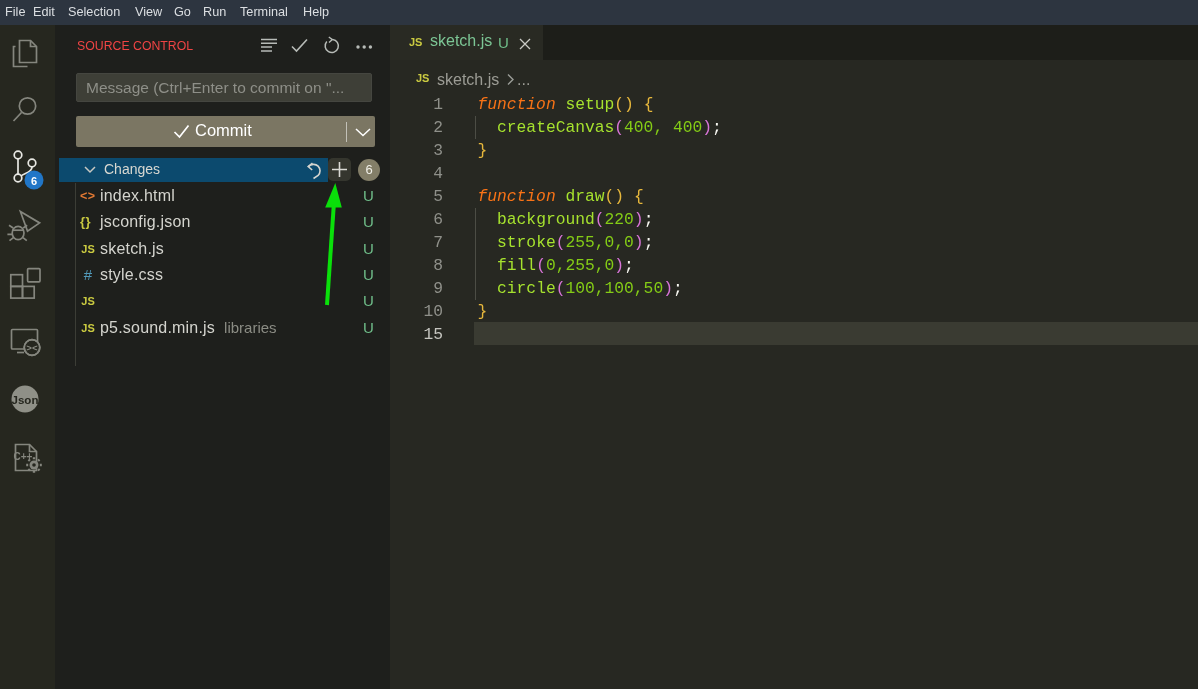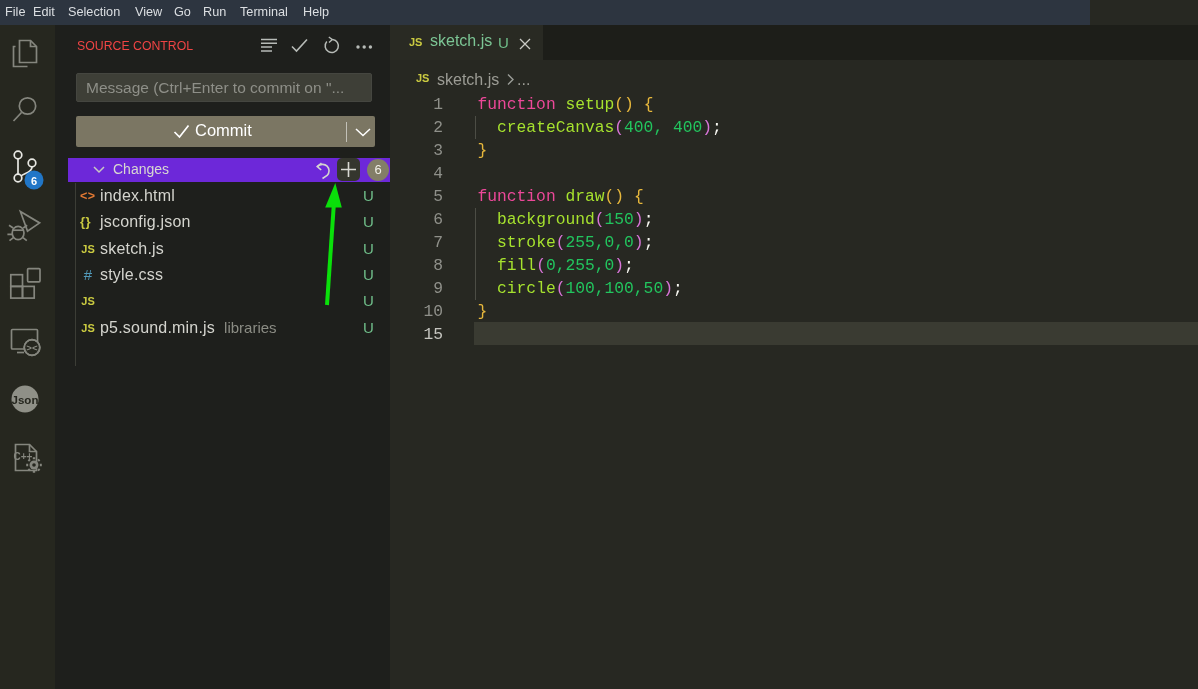--- a/index.html
+++ b/index.html
@@ -1,52 +1,52 @@
 <!DOCTYPE html>
 <html><head>
 <meta charset="utf-8">
 <style>
 *{margin:0;padding:0;box-sizing:border-box}
 html,body{width:1198px;height:689px;overflow:hidden}
 body{position:relative;background:#272822;font-family:"Liberation Sans",sans-serif;-webkit-font-smoothing:antialiased}
 
-#menubar{position:absolute;left:0;top:0;width:1090px;height:25px;background:#2d3540;color:#dcdfe2;font-size:12.7px;line-height:25px}
+#menubar{position:absolute;left:0;top:0;width:1198px;height:25px;background:#2d3540;color:#dcdfe2;font-size:12.7px;line-height:25px}
 #menubar span{position:absolute;top:0}
 
 #activitybar{position:absolute;left:0;top:25px;width:55px;height:664px;background:#26271f}
 
 #sidebar{position:absolute;left:55px;top:25px;width:335px;height:664px;background:#1e1f1c}
 #sctitle{position:absolute;left:22px;top:15px;font-size:12.3px;letter-spacing:0;color:#ef4444;line-height:13px}
 #msgbox{position:absolute;left:21px;top:48px;width:296px;height:29px;background:#3e3f37;border:1px solid #454640;border-radius:2px;color:#8e8f88;font-size:15.5px;line-height:27px;padding-left:9px;white-space:nowrap;overflow:hidden}
 #commitbtn{position:absolute;left:21px;top:91px;width:299px;height:31px;background:#7b7663;border-radius:2px;color:#fff;font-size:15px;line-height:31px}
 #commitsep{position:absolute;left:270px;top:6px;width:1px;height:20px;background:rgba(255,255,255,.55)}
-#changesbar{position:absolute;left:13px;top:133px;width:330px;height:23.5px;background:#6d28d9}
+#changesbar{position:absolute;left:4px;top:133px;width:269px;height:23.5px;background:#0c4a6e}
 #changesbar .lbl{position:absolute;left:45px;top:3px;font-size:14px;color:#d8d8d1}
 #plusbox{position:absolute;left:268.5px;top:-0.5px;width:23.5px;height:23.5px;background:#35362e;border-radius:5px}
 #badge6{position:absolute;left:299px;top:1px;width:22px;height:22px;border-radius:11px;background:#837e68;color:#f1f0e9;font-size:13px;line-height:22px;text-align:center}
 .filerow{position:absolute;left:0;width:335px;height:26px}
 .filerow .ficon{position:absolute;left:24px;top:0;width:18px;height:26px;line-height:26px;text-align:center;font-weight:bold}
 .filerow .fname{position:absolute;left:45px;top:0;line-height:26px;font-size:16px;letter-spacing:.2px;color:#d4d4ce;white-space:nowrap}
 .filerow .dim{color:#8b8c84;font-size:15px;padding-left:9px;letter-spacing:0}
 .filerow .u{position:absolute;left:308px;top:0;line-height:26px;font-size:15px;color:#6fbd89}
 #listguide{position:absolute;left:19.5px;top:158px;width:1px;height:183px;background:#3c3d36}
 
 #tabstrip{position:absolute;left:390px;top:25px;width:808px;height:35px;background:#1d1e19}
 #tab1{position:absolute;left:0;top:0;width:153px;height:35px;background:#292a23}
 #breadcrumb{position:absolute;left:390px;top:60px;width:808px;height:25px;background:#272822;color:#9c9c95;font-size:13.5px;z-index:3}
 #editor{position:absolute;left:390px;top:85px;width:808px;height:604px;background:#272822}
 #linehl{position:absolute;left:84px;top:236.5px;width:724px;height:23px;background:#3a3b32}
 .guide{position:absolute;width:1px;background:#4c4d45}
 #gutter{position:absolute;left:0;top:8px;width:53px;text-align:right;color:#8f908a;font-family:"Liberation Mono",monospace;font-size:16.3px;line-height:23px;white-space:pre}
 #code{position:absolute;left:87.5px;top:8px;font-family:"Liberation Mono",monospace;font-size:16.3px;line-height:23px;white-space:pre;color:#f8f8f2}
-.k{color:#ec4899;}
+.k{color:#f97316;font-style:italic}
 .f{color:#a6e22e}
 .b1{color:#e6b73c}
 .b2{color:#d874d8}
-.n{color:#22c55e}
+.n{color:#84cc16}
 .w{color:#f8f8f2}
 .jsbadge{font-weight:bold;color:#cbcb41;font-size:11px}
 svg{display:block}
 </style>
 </head>
 <body>
 
 <div id="menubar">
 <span style="left:5px">File</span>
 <span style="left:33px">Edit</span>
@@ -231,21 +231,21 @@
 7
 8
 9
 10
 <span style="color:#c6c6c0">15</span></div>
 <div id="code"><span class="k">function</span> <span class="f">setup</span><span class="b1">()</span> <span class="b1">{</span>
   <span class="f">createCanvas</span><span class="b2">(</span><span class="n">400</span><span class="n">,</span> <span class="n">400</span><span class="b2">)</span><span class="w">;</span>
 <span class="b1">}</span>
 
 <span class="k">function</span> <span class="f">draw</span><span class="b1">()</span> <span class="b1">{</span>
-  <span class="f">background</span><span class="b2">(</span><span class="n">150</span><span class="b2">)</span><span class="w">;</span>
+  <span class="f">background</span><span class="b2">(</span><span class="n">220</span><span class="b2">)</span><span class="w">;</span>
   <span class="f">stroke</span><span class="b2">(</span><span class="n">255,0,0</span><span class="b2">)</span><span class="w">;</span>
   <span class="f">fill</span><span class="b2">(</span><span class="n">0,255,0</span><span class="b2">)</span><span class="w">;</span>
   <span class="f">circle</span><span class="b2">(</span><span class="n">100,100,50</span><span class="b2">)</span><span class="w">;</span>
 <span class="b1">}</span>
 </div>
 </div>
 
 <svg width="1198" height="689" viewBox="0 0 1198 689" style="position:absolute;left:0;top:0;pointer-events:none">
   <polygon points="335.3,183 325.2,207.5 341.8,207.5" fill="#0ae00a"></polygon>
   <path d="M333.8,205 L327,305" stroke="#0ae00a" stroke-width="4" fill="none"></path>

